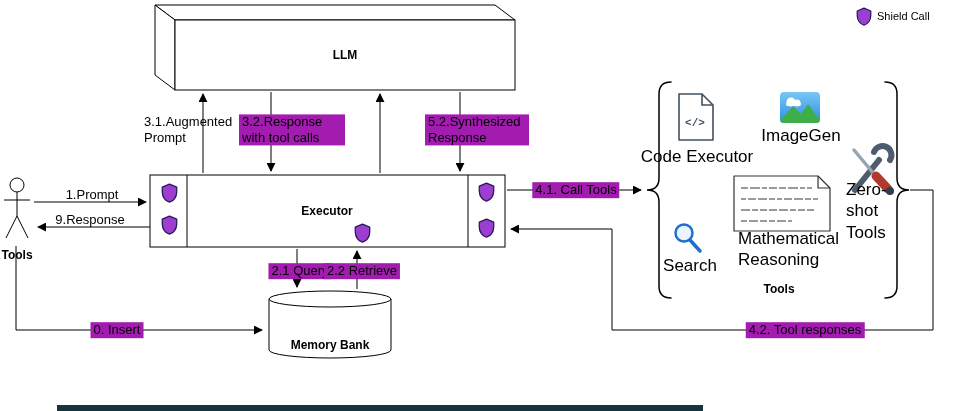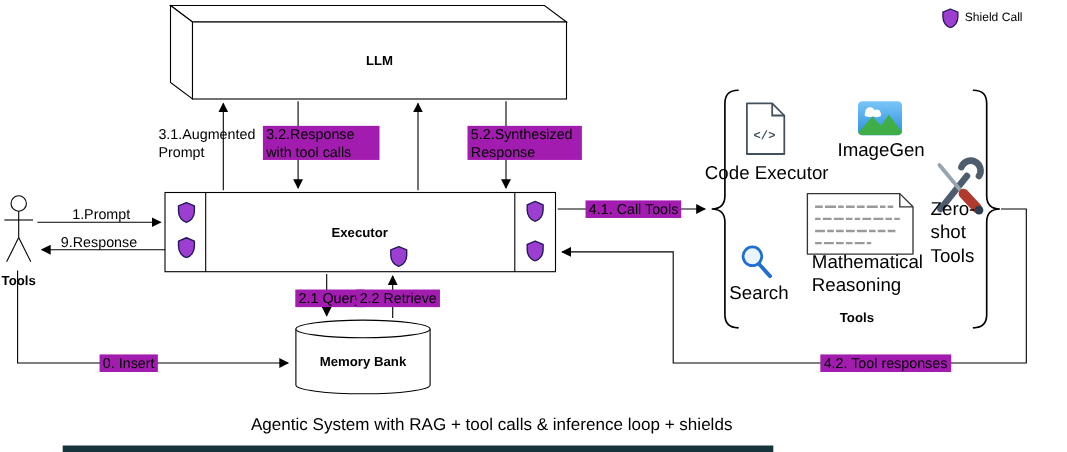--- a/index.html
+++ b/index.html
@@ -123,21 +123,21 @@
       <line x1="855" y1="190" x2="879" y2="160" stroke="#4d5d6e" stroke-width="6"></line>
       <path d="M874,152 a9,9 0 1 1 16,8" fill="none" stroke="#4d5d6e" stroke-width="6"></path>
       <line x1="854" y1="150" x2="874" y2="174" stroke="#97a5b0" stroke-width="3.5"></line>
       <line x1="876" y1="176" x2="888" y2="189" stroke="#b03a2e" stroke-width="9"></line>
       <circle cx="890" cy="191" r="4" fill="#2c3e50"></circle>
     </g>
   </svg>
 
   <div class="lbl node" style="left:345px;top:55px">LLM</div>
   <div class="lbl node" style="left:327px;top:211px">Executor</div>
-  <div class="lbl node" style="left:330px;top:329px">Memory Bank</div>
+  <div class="lbl node" style="left:330px;top:345px">Memory Bank</div>
   <div class="lbl node" style="left:17px;top:255px">Tools</div>
   <div class="lbl node" style="left:779px;top:289px">Tools</div>
 
   <div class="lbl edge" style="left:92px;top:195px">1.Prompt</div>
   <div class="lbl edge" style="left:90px;top:220px">9.Response</div>
   <div class="lbl edge onln" style="left:117px;top:330px">0. Insert</div>
   <div class="lbl edge onln" style="left:300px;top:271px">2.1 Query</div>
   <div class="lbl edge onln" style="left:362px;top:271px">2.2 Retrieve</div>
   <div class="lbl edge wrap" style="left:186px;top:130px;width:84px">3.1.Augmented Prompt</div>
   <div class="lbl edge wrap onln" style="left:292px;top:130px;width:100px">3.2.Response with tool calls</div>
@@ -145,16 +145,15 @@
   <div class="lbl edge onln" style="left:576px;top:190px">4.1. Call Tools</div>
   <div class="lbl edge onln" style="left:805px;top:330px">4.2. Tool responses</div>
 
   <div class="lbl tool" style="left:697px;top:157px">Code Executor</div>
   <div class="lbl tool" style="left:801px;top:136px">ImageGen</div>
   <div class="lbl tool" style="left:690px;top:266px">Search</div>
   <div class="lbl tool wrap" style="left:782px;top:249px;width:88px">Mathematical Reasoning</div>
   <div class="lbl tool wrap" style="left:876px;top:211px;width:60px">Zero-shot Tools</div>
 
   <div class="legend" style="left:877px;top:10px">Shield Call</div>
-  <div class="title" style="left:447px;top:387px">Agentic System with RAG + tool calls &amp; inference loop + shields</div>
 
   <div class="bottom-edge"></div>
 </div>
 
 </body></html>

